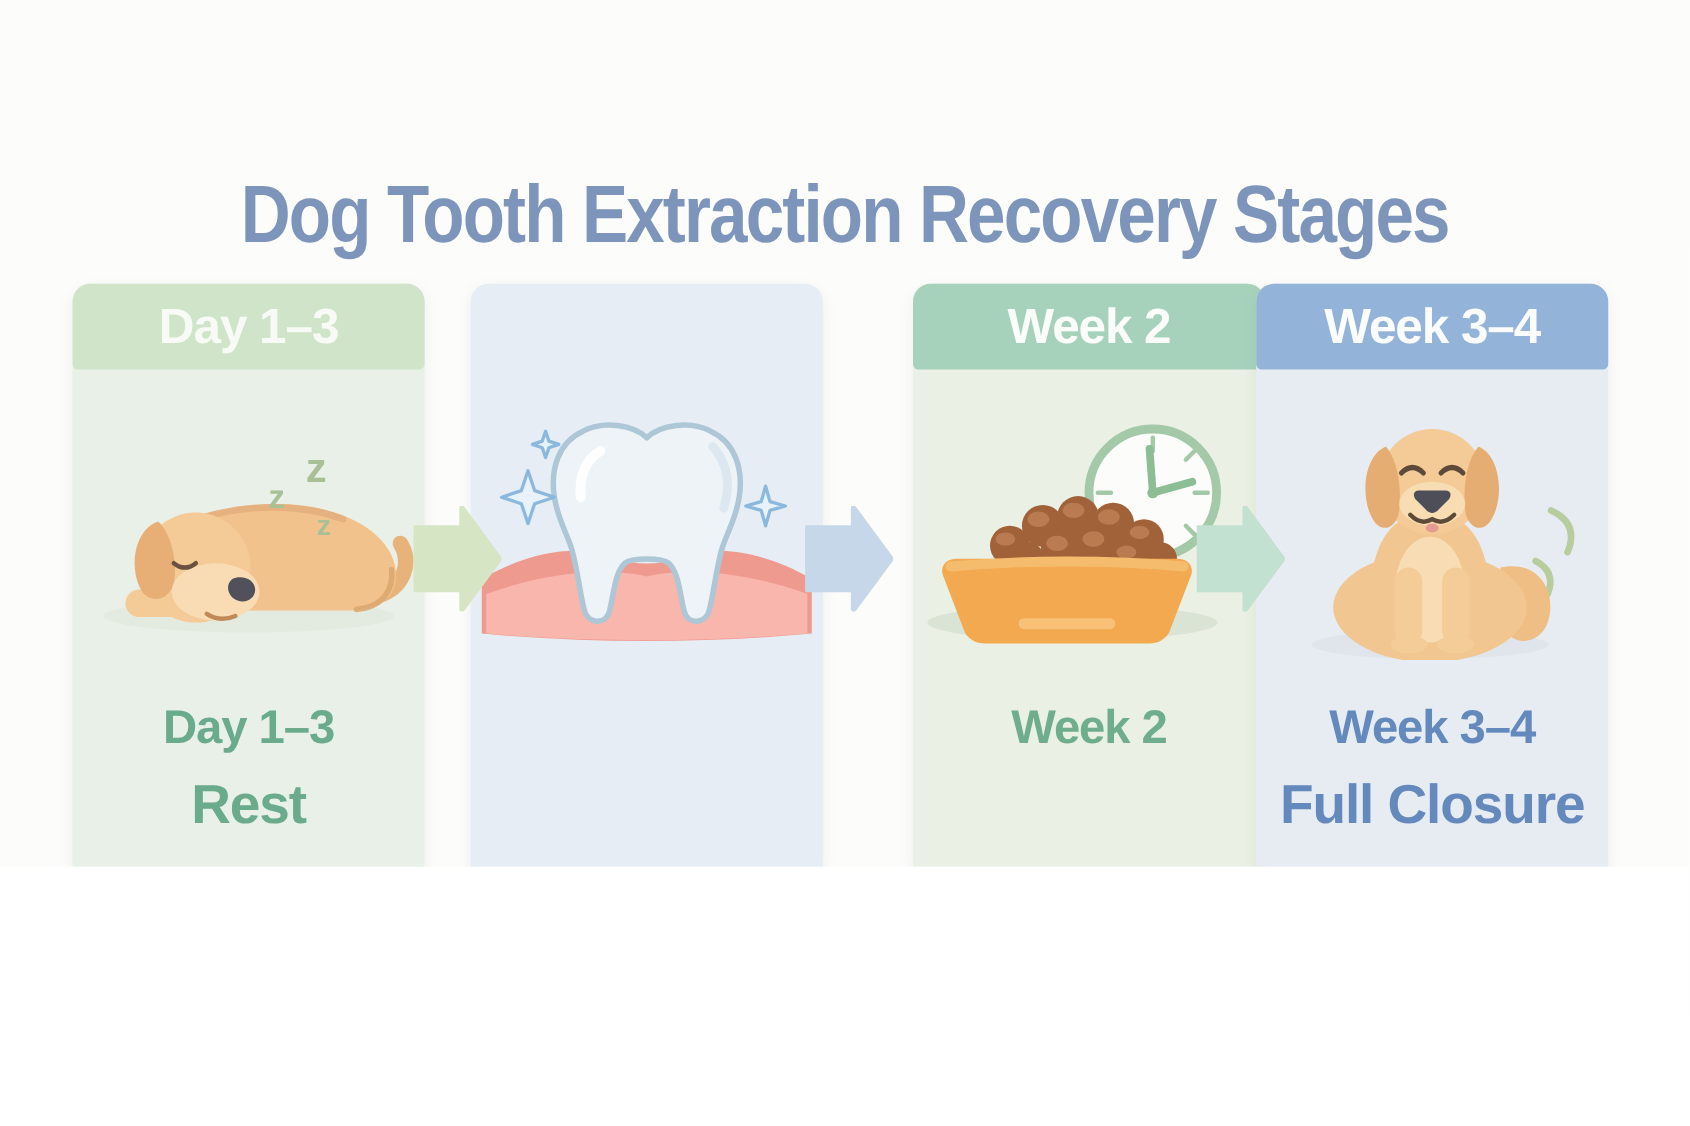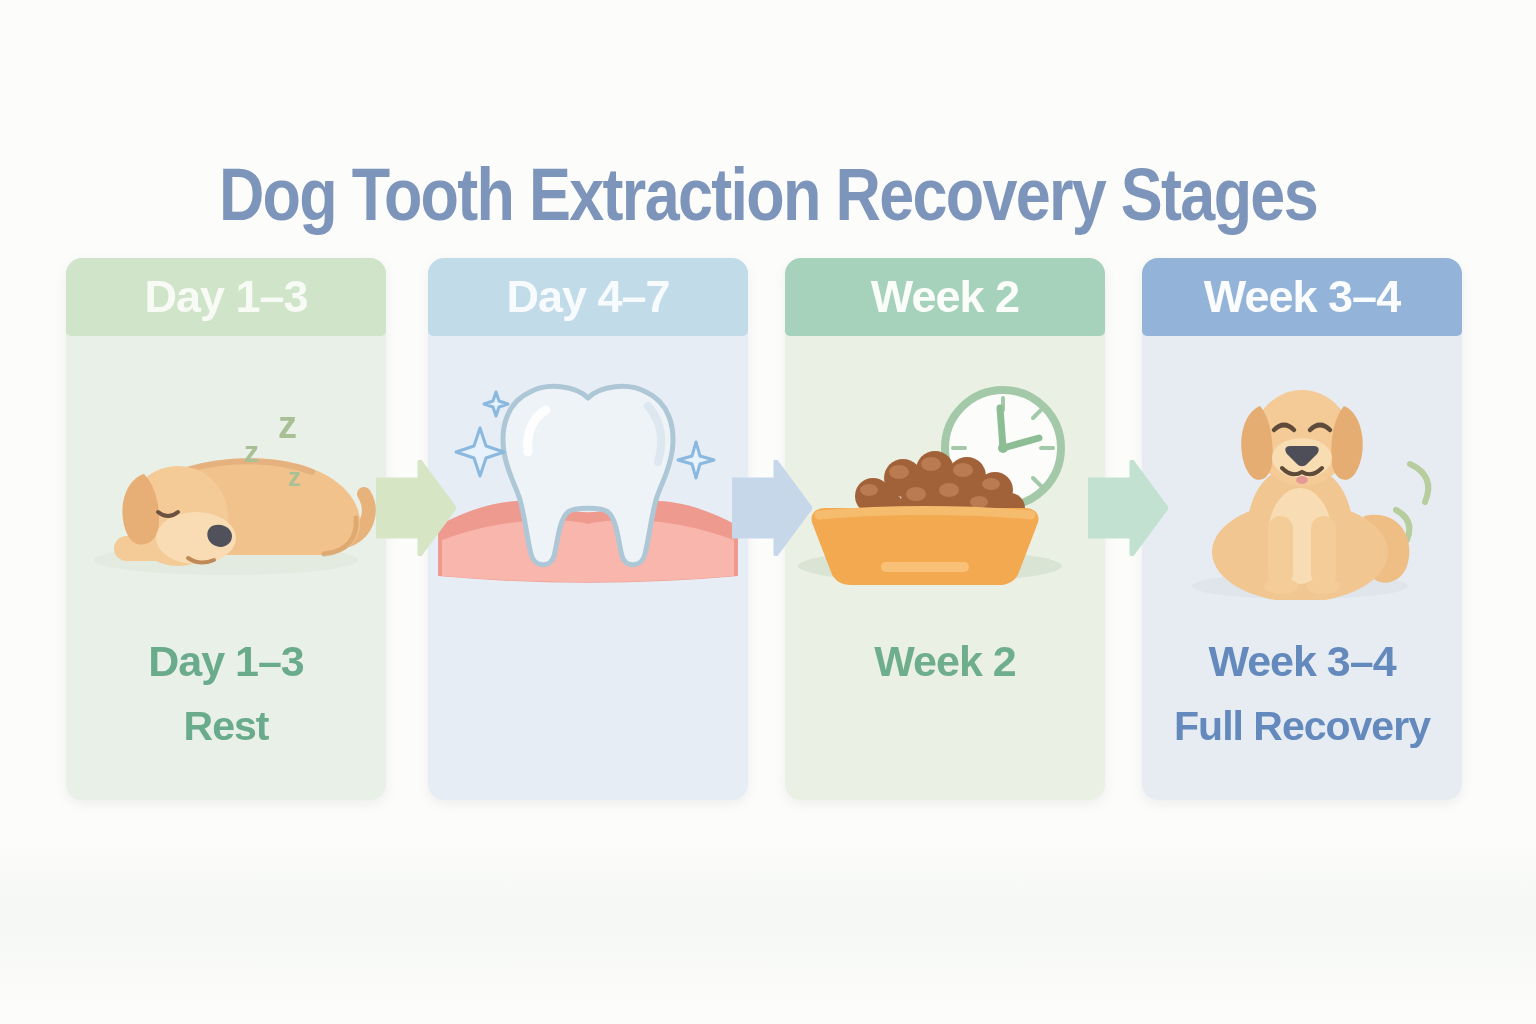--- a/index.html
+++ b/index.html
@@ -1,17 +1,17 @@
 <!DOCTYPE html>
 <html><head>
 <meta charset="utf-8">
 <style>
   html,body{margin:0;padding:0;background:#ffffff;}
   .stage-canvas{
-    position:relative;width:1536px;height:1024px;overflow:hidden;
+    position:relative;width:1536px;height:788px;overflow:hidden;
     background:#fcfcfb;
     font-family:"Liberation Sans",sans-serif;
   }
   .bottom-wash{
     position:absolute;left:0;right:0;top:838px;height:170px;
     background:linear-gradient(180deg,rgba(220,233,221,0) 0%,rgba(214,229,220,0.20) 45%,rgba(214,229,225,0) 100%);
     pointer-events:none;
   }
   .page-title{
     position:absolute;top:102px;left:0;width:100%;
@@ -30,21 +30,21 @@
     display:flex;align-items:center;justify-content:center;
     font-size:45px;font-weight:700;letter-spacing:-1px;
   }
   .illus{position:absolute;top:110px;left:0;width:320px;height:232px;}
   .illus svg{display:block;width:320px;height:232px;}
   .period,.label{
     position:absolute;left:0;width:100%;text-align:center;
     font-weight:700;color:var(--btx,#888);letter-spacing:-1px;line-height:1;
   }
   .period{top:382px;font-size:43px;}
-  .label{top:448px;font-size:41px;}
+  .label{top:448px;font-size:50px;}
   .arrow{position:absolute;top:460px;width:80px;height:96px;}
   .arrow svg{display:block;width:80px;height:96px;}
   .zglyph{font-family:"Liberation Sans",sans-serif;font-weight:700;}
 </style>
 </head>
 <body>
 
 <div class="stage-canvas" style="background: rgb(252, 252, 251);">
 
   <div class="bottom-wash"></div>
@@ -76,44 +76,41 @@
           <text class="zglyph" x="212" y="70" font-size="38">z</text>
           <text class="zglyph" x="222" y="118" font-size="26">z</text>
         </g>
       </svg>
     </div>
     <div class="period">Day 1–3</div>
     <div class="label">Rest</div>
   </section>
 
   <section class="card" style="left: 428px; --hbg: #c2dbe9; --htx: #f8fbfd; --bbg: #e6edf4; --btx: #6d8ec0;">
-    <header class="card-header">
-      <span>Day 4–7</span>
-    </header>
     <div class="illus">
       <svg viewBox="0 0 320 232">
         <g>
           <path d="M10 158 C60 130 102 128 132 139 C150 146 170 146 188 139 C218 128 260 130 310 158 L310 208 C210 217 110 217 10 208 Z" fill="#ef9a8f"></path>
           <path d="M14 172 C80 148 134 150 160 156 C186 150 240 148 306 172 L306 208 C210 216 110 216 14 208 Z" fill="#f8b6ac"></path>
         </g>
         <g>
           <path d="M160 30 C148 18 120 14 102 24 C80 34 72 58 76 84 C79 104 88 118 92 132 C97 150 99 170 103 186 C106 199 122 201 126 188 C130 172 131 152 140 144 C146 139 174 139 180 144 C189 152 190 172 194 188 C198 201 214 199 217 186 C221 170 223 150 228 132 C232 118 241 104 244 84 C248 58 240 34 218 24 C200 14 172 18 160 30 Z" fill="#edf3f7" stroke="#aec7d6" stroke-width="5" stroke-linejoin="round"></path>
           <path d="M118 42 C104 50 98 66 100 84" stroke="#ffffff" stroke-width="9" stroke-linecap="round" fill="none" opacity="0.9"></path>
           <path d="M220 38 C234 54 236 74 230 94" stroke="#d9e6ee" stroke-width="8" stroke-linecap="round" fill="none" opacity="0.9"></path>
         </g>
         <g fill="#e8f2fa" stroke="#8ab8de" stroke-width="3" stroke-linejoin="round">
           <path d="M52 60 L58 78 L76 84 L58 90 L52 108 L46 90 L28 84 L46 78 Z"></path>
           <path d="M68 24 L71 33 L80 36 L71 39 L68 48 L65 39 L56 36 L65 33 Z"></path>
           <path d="M268 74 L272 88 L286 92 L272 96 L268 110 L264 96 L250 92 L264 88 Z"></path>
         </g>
       </svg>
     </div>
   </section>
 
-  <section class="card" style="left: 785px; --hbg: #a6d2bc; --htx: #fbfdfb; --bbg: #eaf0e3; --btx: #6fae8d;">
+  <section class="card" style="left: 830px; --hbg: #a6d2bc; --htx: #fbfdfb; --bbg: #eaf0e3; --btx: #6fae8d;">
     <header class="card-header">
       <span>Week 2</span>
     </header>
     <div class="illus">
       <svg viewBox="0 0 320 232">
         <g>
           <circle cx="218" cy="80" r="58" fill="#fcfdfb" stroke="#a3c9a8" stroke-width="8"></circle>
           <g stroke="#a3c9a8" stroke-width="4" stroke-linecap="round">
             <line x1="218" y1="30" x2="218" y2="42"></line>
             <line x1="256" y1="42" x2="248" y2="50"></line>
@@ -188,21 +185,21 @@
           <ellipse cx="160" cy="90" rx="30" ry="20" fill="#f8dcb2"></ellipse>
           <path d="M132 62 Q142 52 152 62" stroke="#5e4a38" stroke-width="4.5" stroke-linecap="round" fill="none"></path>
           <path d="M168 62 Q178 52 188 62" stroke="#5e4a38" stroke-width="4.5" stroke-linecap="round" fill="none"></path>
           <path d="M148 78 L172 78 C177 78 178 82 175 86 L165 96 C162 99 158 99 155 96 L145 86 C142 82 143 78 148 78 Z" fill="#4d4e58"></path>
           <ellipse cx="160" cy="112" rx="6" ry="4" fill="#e59a93"></ellipse>
           <path d="M140 100 Q150 110 160 104 Q170 110 180 100" stroke="#5e4a38" stroke-width="4" stroke-linecap="round" fill="none"></path>
         </g>
       </svg>
     </div>
     <div class="period">Week 3–4</div>
-    <div class="label">Full Recovery</div>
+    <div class="label">Full Closure</div>
   </section>
 
   <div class="arrow" style="left:376px">
     <svg viewBox="0 0 80 96">
         <polygon points="0,20 44,20 44,2 78,48 44,94 44,76 0,76" fill="#d6e6c5" stroke="#d6e6c5" stroke-width="5" stroke-linejoin="round"></polygon>
       </svg>
   </div>
   <div class="arrow" style="left:732px">
     <svg viewBox="0 0 80 96">
         <polygon points="0,20 44,20 44,2 78,48 44,94 44,76 0,76" fill="#c6d7ea" stroke="#c6d7ea" stroke-width="5" stroke-linejoin="round"></polygon>

